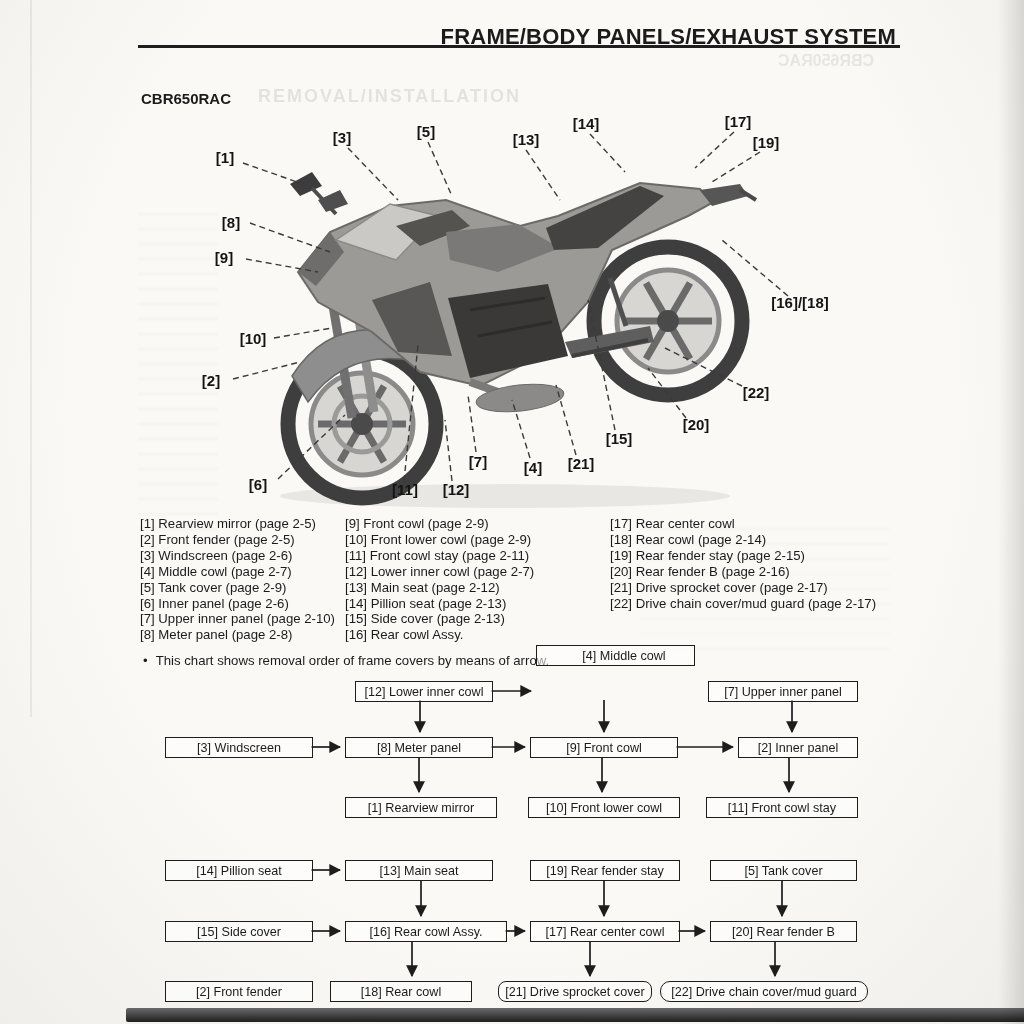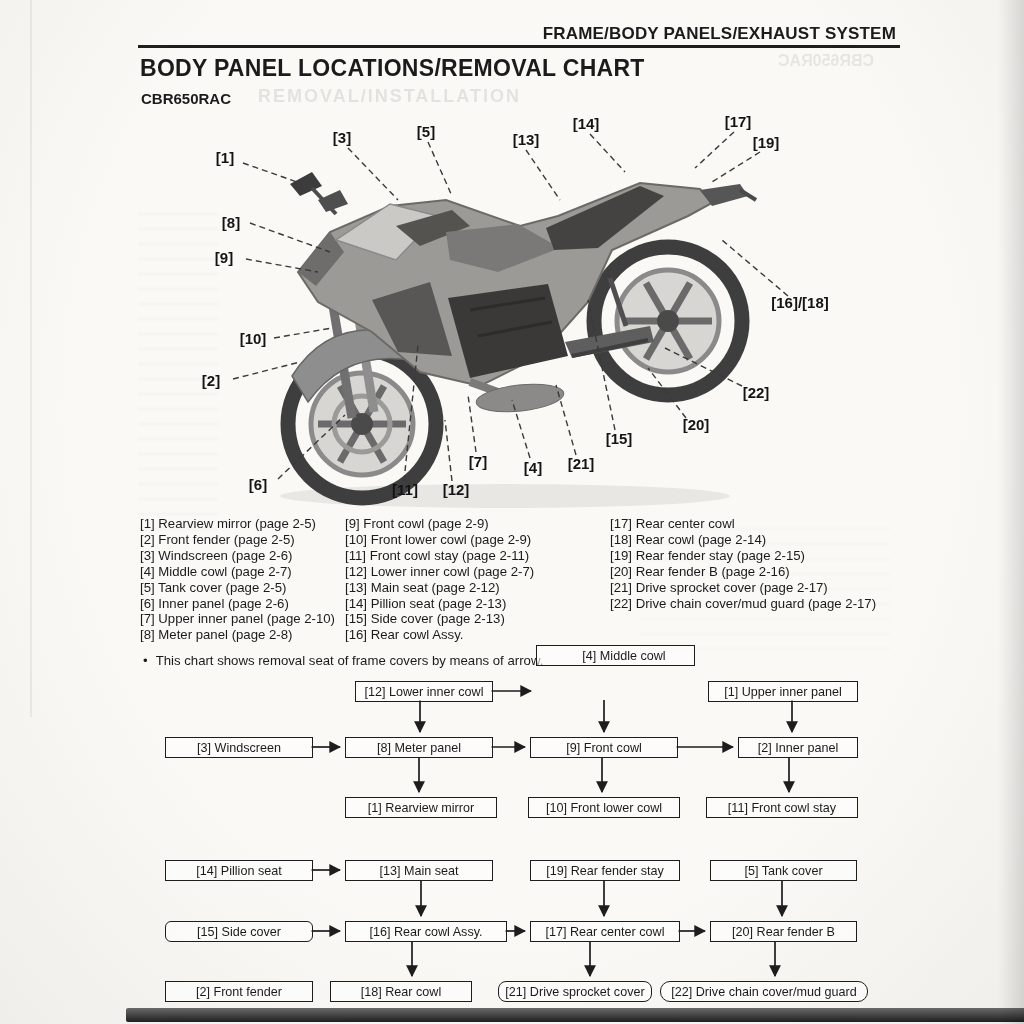--- a/index.html
+++ b/index.html
@@ -3,21 +3,21 @@
 <meta charset="utf-8">
 <style>
   html,body{margin:0;padding:0;}
   body{
     width:1024px;height:1024px;position:relative;overflow:hidden;
     background:#f7f6f3;color:#1b1b1b;
     font-family:"Liberation Sans", sans-serif;
   }
   .page{position:absolute;inset:0;
     background:radial-gradient(ellipse at 50% 40%, #faf9f6 60%, #efeeea 100%);}
-  .hdr{position:absolute;top:24px;right:128px;font-size:17px;font-weight:bold;letter-spacing:.2px;}
+  .hdr{position:absolute;top:24px;right:128px;font-size:22px;font-weight:bold;letter-spacing:.2px;}
   .rule{position:absolute;left:138px;right:124px;top:45px;height:3px;background:#1e1e1e;}
   .title{position:absolute;left:140px;top:55px;font-size:23px;font-weight:bold;letter-spacing:.3px;}
   .model{position:absolute;left:141px;top:90px;font-size:15px;font-weight:bold;}
   .ghost{position:absolute;font-weight:bold;color:#707070;pointer-events:none;}
   .ghost-removal{left:258px;top:86px;font-size:18px;letter-spacing:2px;opacity:.16;filter:blur(.6px);}
   .ghost-model{right:150px;top:52px;font-size:16px;opacity:.14;transform:scaleX(-1);filter:blur(.6px);}
   .smudge{position:absolute;pointer-events:none;opacity:.5;filter:blur(1px);
     background:repeating-linear-gradient(0deg, rgba(120,118,112,.10) 0 2px, transparent 2px 15px);}
   .legend-col{position:absolute;top:516px;font-size:13.2px;line-height:15.9px;white-space:nowrap;}
   .lc1{left:140px;} .lc2{left:345px;} .lc3{left:610px;}
@@ -35,21 +35,20 @@
     background:linear-gradient(to right, rgba(0,0,0,0), rgba(0,0,0,.12));}
   .edge-left{position:absolute;left:30px;top:0;width:2px;height:70%;background:rgba(0,0,0,.06);z-index:4;}
 </style>
 </head>
 <body>
 
 <div class="page">
 
   <div class="hdr">FRAME/BODY PANELS/EXHAUST SYSTEM</div>
   <div class="rule"></div>
-  <div class="title">BODY PANEL LOCATIONS/REMOVAL CHART</div>
   <div class="model">CBR650RAC</div>
 
   <div class="ghost ghost-removal">REMOVAL/INSTALLATION</div>
   <div class="ghost ghost-model">CBR650RAC</div>
   <div class="smudge" style="left:138px;top:200px;width:80px;height:330px;"></div>
   <div class="smudge" style="left:640px;top:520px;width:250px;height:130px;opacity:.35;"></div>
 
   <svg class="layer" viewBox="0 0 1024 1024" width="1024" height="1024">
     <defs>
       <marker id="ah" viewBox="0 0 10 10" refX="9" refY="5" markerWidth="7" markerHeight="7" orient="auto-start-reverse">
@@ -201,21 +200,21 @@
       <line class="farrow" x1="590" y1="941" x2="590" y2="976" marker-end="url(#ah)"></line>
       <line class="farrow" x1="775" y1="941" x2="775" y2="976" marker-end="url(#ah)"></line>
     </g>
   </svg>
 
   <div class="legend-col lc1">
     <div>[1] Rearview mirror (page 2-5)</div>
     <div>[2] Front fender (page 2-5)</div>
     <div>[3] Windscreen (page 2-6)</div>
     <div>[4] Middle cowl (page 2-7)</div>
-    <div>[5] Tank cover (page 2-5)</div>
+    <div>[5] Tank cover (page 2-9)</div>
     <div>[6] Inner panel (page 2-6)</div>
     <div>[7] Upper inner panel (page 2-10)</div>
     <div>[8] Meter panel (page 2-8)</div>
   </div>
   <div class="legend-col lc2">
     <div>[9] Front cowl (page 2-9)</div>
     <div>[10] Front lower cowl (page 2-9)</div>
     <div>[11] Front cowl stay (page 2-11)</div>
     <div>[12] Lower inner cowl (page 2-7)</div>
     <div>[13] Main seat (page 2-12)</div>
@@ -226,42 +225,42 @@
   <div class="legend-col lc3">
     <div>[17] Rear center cowl</div>
     <div>[18] Rear cowl (page 2-14)</div>
     <div>[19] Rear fender stay (page 2-15)</div>
     <div>[20] Rear fender B (page 2-16)</div>
     <div>[21] Drive sprocket cover (page 2-17)</div>
     <div>[22] Drive chain cover/mud guard (page 2-17)</div>
   </div>
 
   <div class="note">
-    <span class="b">•</span><span>This chart shows removal seat of frame covers by means of arrow.</span>
+    <span class="b">•</span><span>This chart shows removal order of frame covers by means of arrow.</span>
   </div>
 
   <div class="fbox" style="left:355px;top:681px;width:136px;">[12] Lower inner cowl</div>
   <div class="fbox" style="left:536px;top:645px;width:140px;padding-left:17px;">[4] Middle cowl</div>
-  <div class="fbox" style="left:708px;top:681px;width:148px;">[1] Upper inner panel</div>
+  <div class="fbox" style="left:708px;top:681px;width:148px;">[7] Upper inner panel</div>
 
   <div class="fbox" style="left:165px;top:737px;width:146px;">[3] Windscreen</div>
   <div class="fbox" style="left:345px;top:737px;width:146px;">[8] Meter panel</div>
   <div class="fbox" style="left:530px;top:737px;width:146px;">[9] Front cowl</div>
   <div class="fbox" style="left:738px;top:737px;width:118px;">[2] Inner panel</div>
 
   <div class="fbox" style="left:345px;top:797px;width:150px;">[1] Rearview mirror</div>
   <div class="fbox" style="left:528px;top:797px;width:150px;">[10] Front lower cowl</div>
   <div class="fbox" style="left:706px;top:797px;width:150px;">[11] Front cowl stay</div>
 
   <div class="fbox" style="left:165px;top:860px;width:146px;">[14] Pillion seat</div>
   <div class="fbox" style="left:345px;top:860px;width:146px;">[13] Main seat</div>
   <div class="fbox" style="left:530px;top:860px;width:148px;">[19] Rear fender stay</div>
   <div class="fbox" style="left:710px;top:860px;width:145px;">[5] Tank cover</div>
 
-  <div class="fbox" style="left:165px;top:921px;width:146px;border-radius:6px;">[15] Side cover</div>
+  <div class="fbox" style="left:165px;top:921px;width:146px;">[15] Side cover</div>
   <div class="fbox" style="left:345px;top:921px;width:160px;">[16] Rear cowl Assy.</div>
   <div class="fbox" style="left:530px;top:921px;width:148px;">[17] Rear center cowl</div>
   <div class="fbox" style="left:710px;top:921px;width:145px;">[20] Rear fender B</div>
 
   <div class="fbox" style="left:165px;top:981px;width:146px;">[2] Front fender</div>
   <div class="fbox" style="left:330px;top:981px;width:140px;">[18] Rear cowl</div>
   <div class="fbox" style="left:498px;top:981px;width:152px;border-radius:8px;">[21] Drive sprocket cover</div>
   <div class="fbox" style="left:660px;top:981px;width:206px;border-radius:10px;">[22] Drive chain cover/mud guard</div>
 
   <div class="edge-bottom"></div>

